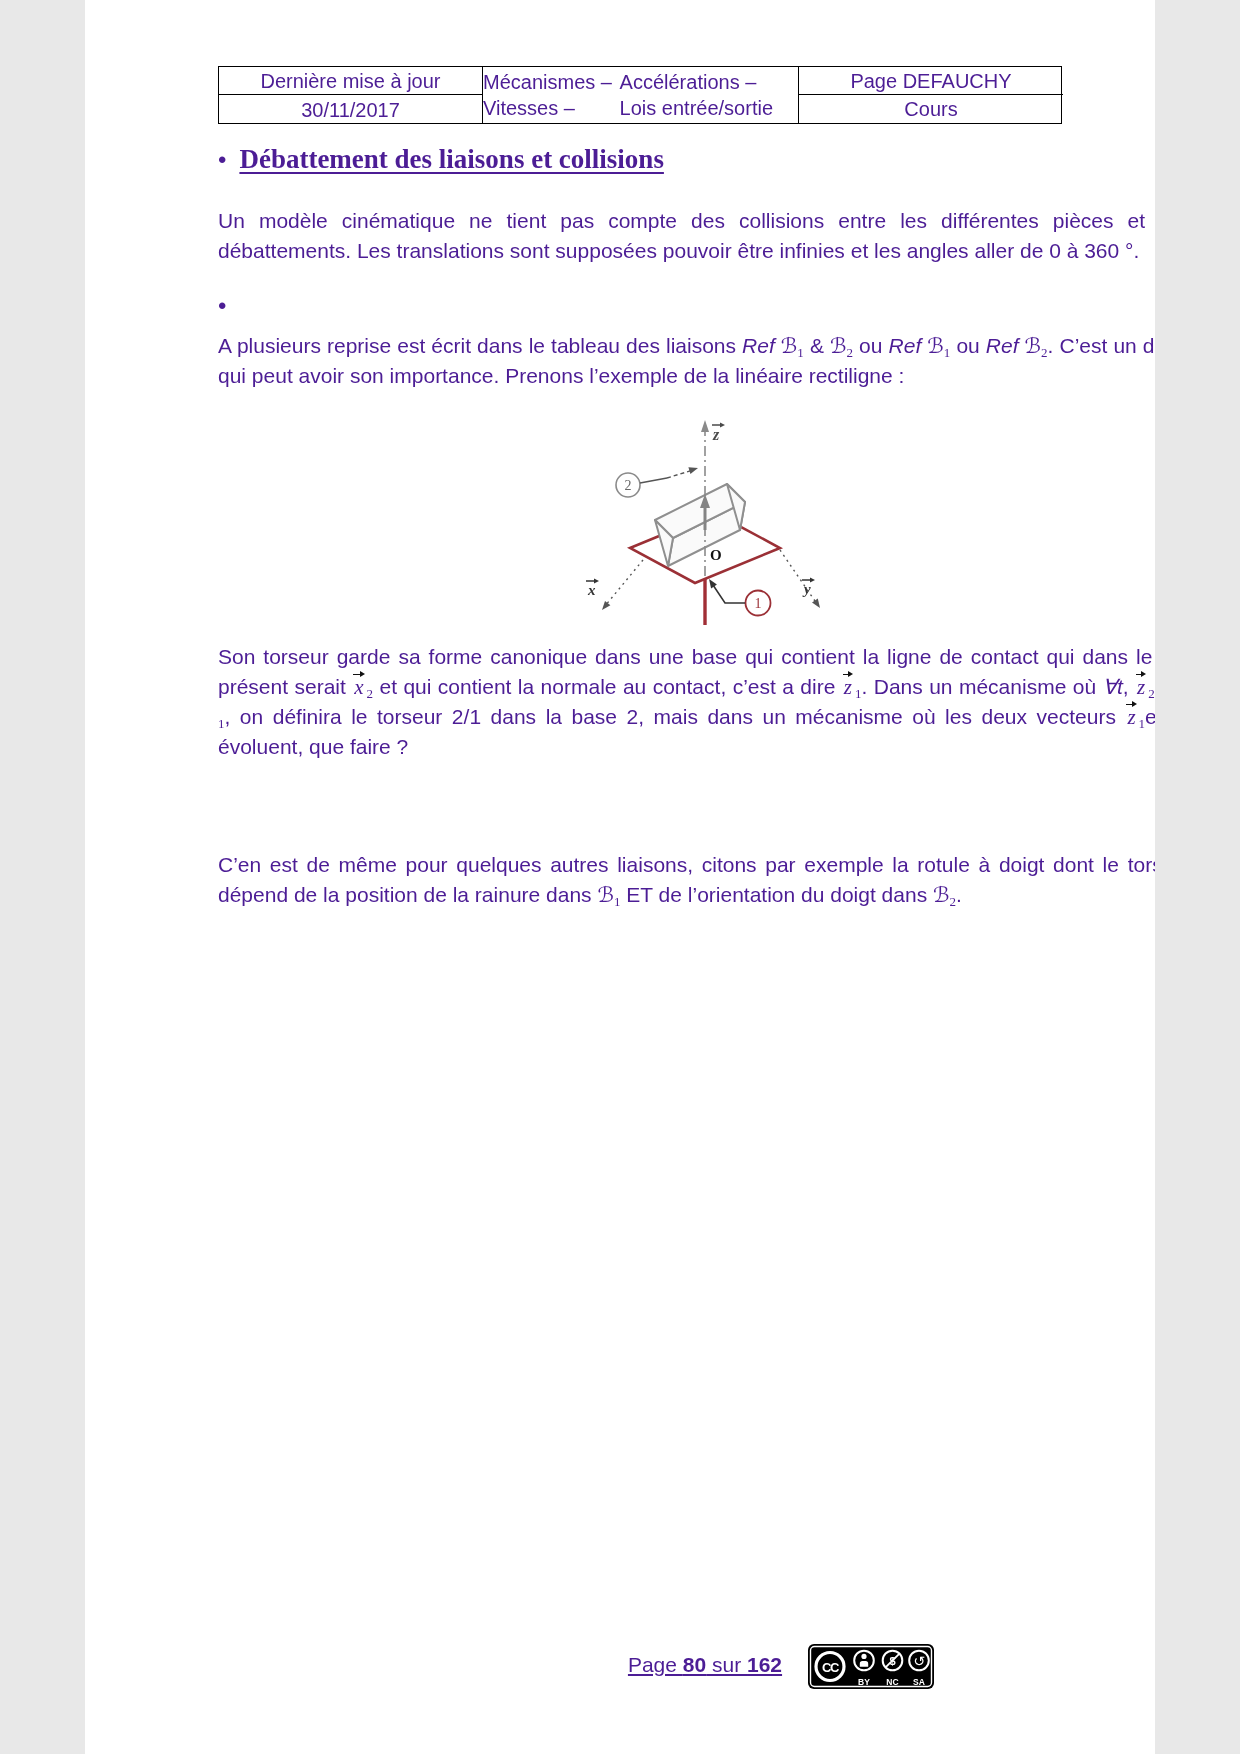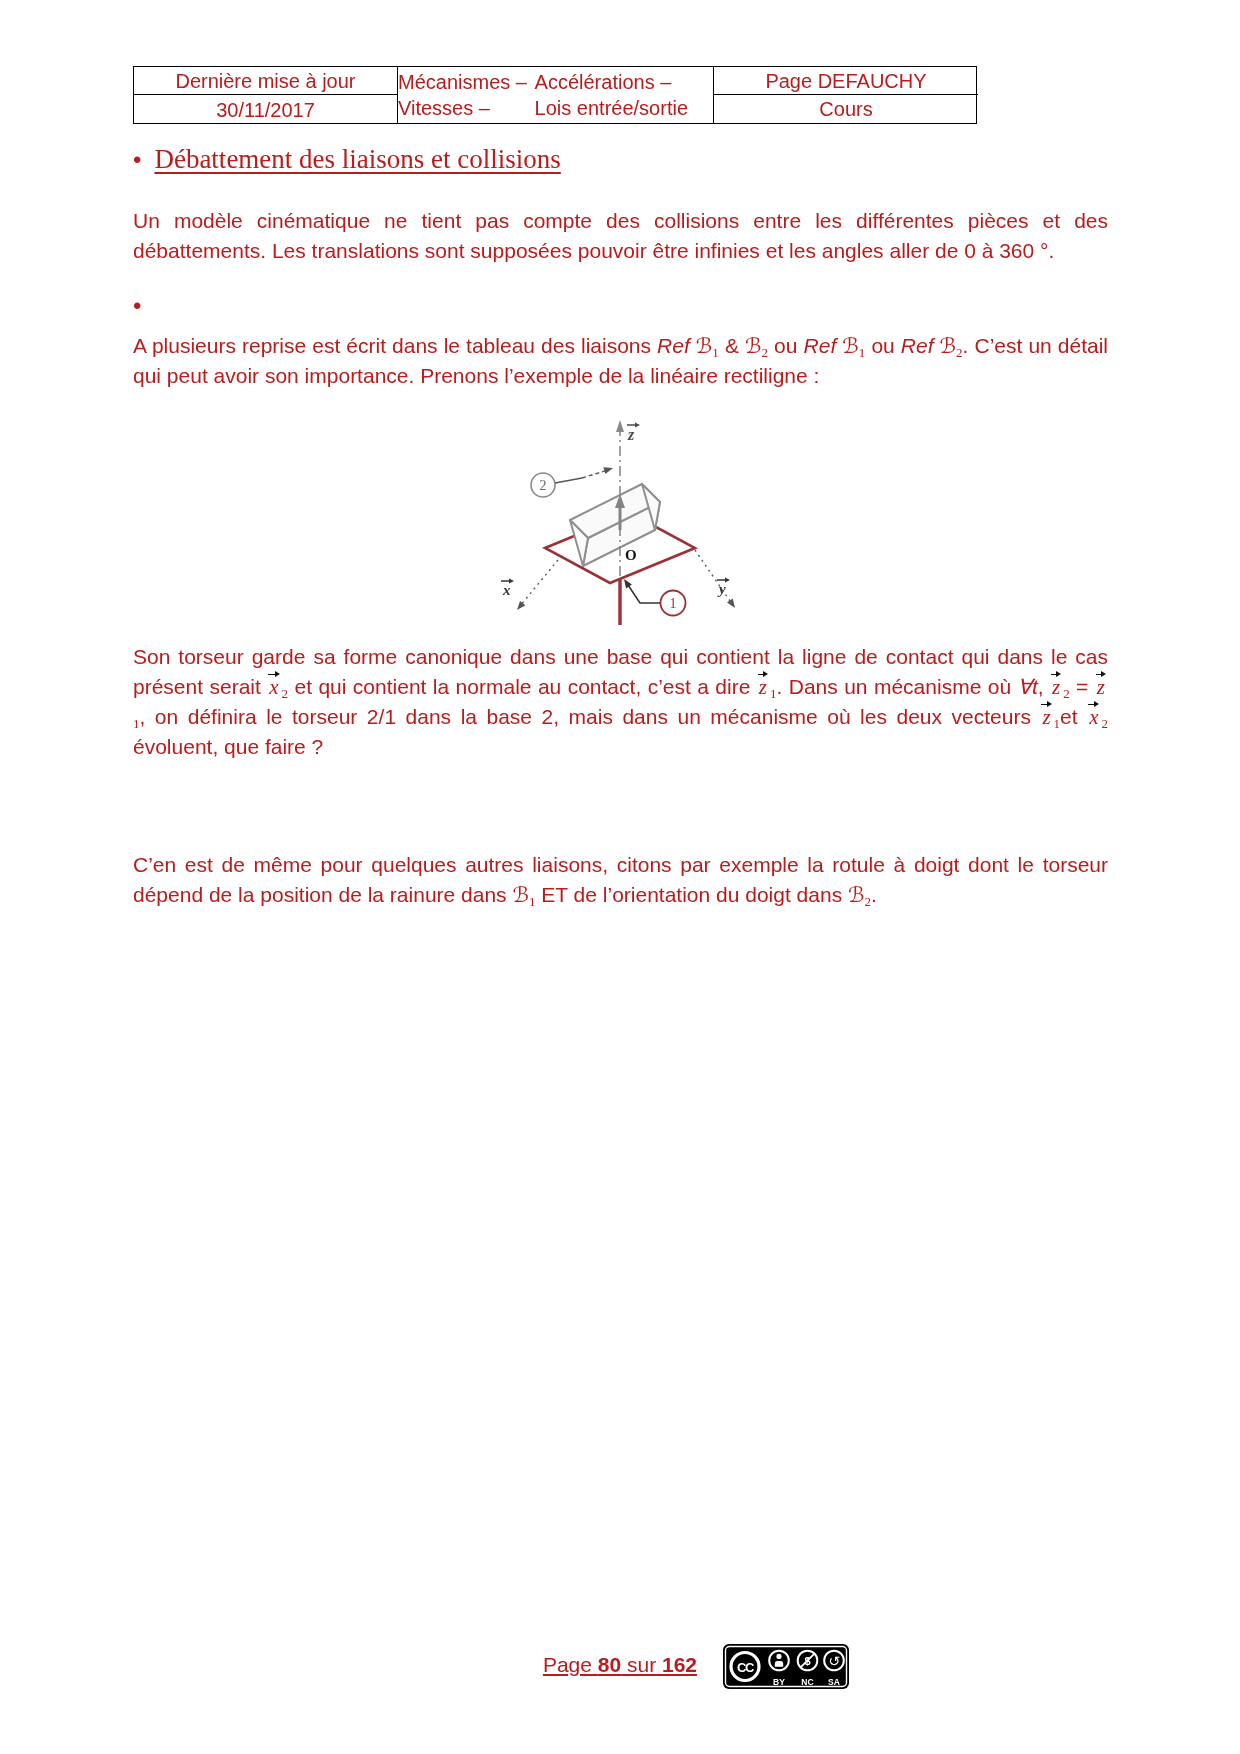--- a/index.html
+++ b/index.html
@@ -1,37 +1,37 @@
 <!DOCTYPE html>
 <html><head>
 <meta charset="utf-8">
 <style>
   html,body{margin:0;padding:0;background:#e8e8e8;}
   .page{
-    position:relative;width:1240px;height:1754px;background:#ffffff;
-    font-family:"Liberation Sans","DejaVu Sans",sans-serif;color:#b91c1c;
+    position:relative;width:1070px;height:1754px;background:#ffffff;
+    font-family:"Liberation Sans","DejaVu Sans",sans-serif;color:#4c1d95;
     margin:0 auto;overflow:hidden;
   }
   
   .tbl{
     position:absolute;left:133px;top:66px;width:844px;
     display:grid;grid-template-columns:264px 316px 264px;grid-template-rows:28px 28px;
     border:1.8px solid #000;box-sizing:border-box;
     font-size:20px;
   }
   .tbl .cell{display:flex;align-items:center;justify-content:center;box-sizing:border-box;line-height:26px;}
   .tbl .c1r1{border-bottom:1.5px solid #000;border-right:1.5px solid #000;}
   .tbl .c1r2{border-right:1.5px solid #000;align-items:flex-end;}
   .tbl .c2{grid-row:1/3;grid-column:2;flex-direction:row;border-right:1.5px solid #000;}
   .tbl .c3r1{border-bottom:1.5px solid #000;}
   
   .hline{position:absolute;left:133px;width:980px;display:flex;align-items:baseline;}
   .bullet{font-size:24px;margin-right:13px;font-family:"Liberation Sans",sans-serif;}
   .htxt{
-    font-family:"Liberation Serif","DejaVu Serif",serif;font-weight:normal;font-size:27px;
+    font-family:"Liberation Serif","DejaVu Serif",serif;font-weight:bold;font-size:27px;
     text-decoration:underline;text-decoration-thickness:2px;text-underline-offset:4px;
   }
   .h1pos{top:144px;} .h2pos{top:292px;}
   
   .body{
     position:absolute;left:133px;width:975px;margin:0;
     font-size:21px;line-height:30px;text-align:justify;
   }
   .p1pos{top:206px;} .p2pos{top:331px;} .p3pos{top:642px;} .p4pos{top:799px;} .p5pos{top:850px;}
   sub{line-height:0;}

